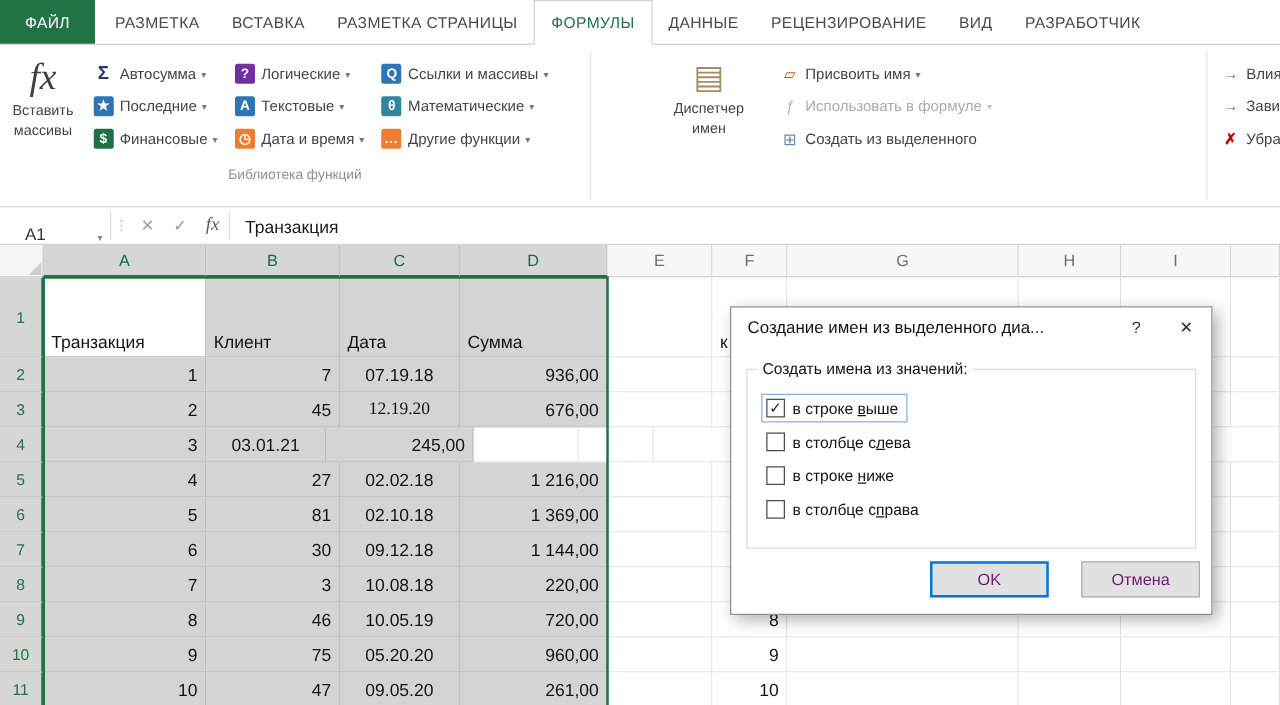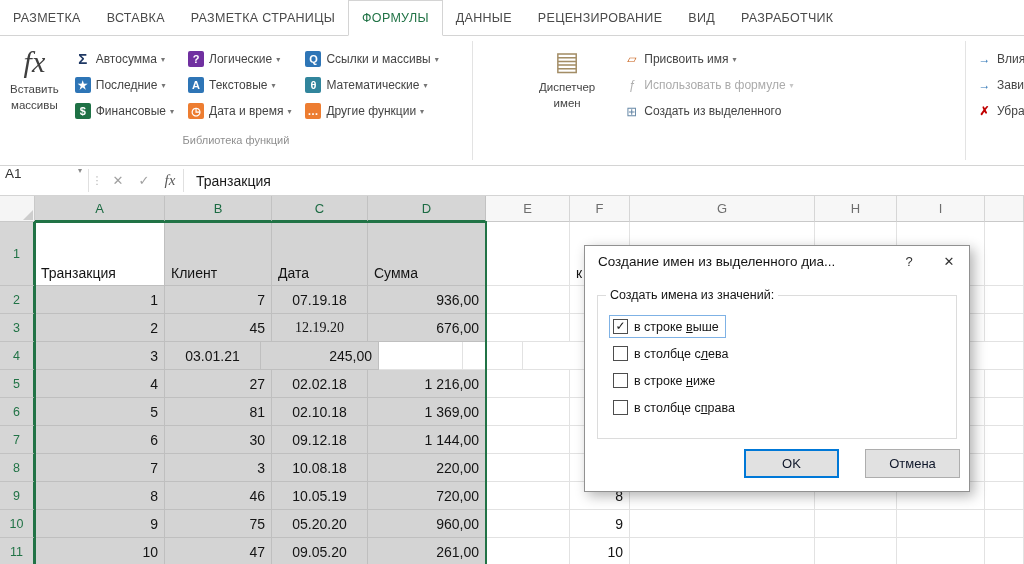--- a/index.html
+++ b/index.html
@@ -45,21 +45,21 @@
 .ic2{flex:none;width:17px;margin-right:4px;text-align:center;font-size:12px}
 .ic2.tag{color:#c55a11}
 .ic2.grayic{color:#b0b0b0;font-style:italic}
 .ic2.gridic{color:#698aa8;font-size:13px}
 .ic2.blue{color:#2e75b6;font-weight:bold}
 .ic2.red{color:#c00000;font-weight:bold}
 .audit{width:360px}
 
 
 .formula-bar{position:absolute;top:166px;left:0;width:100%;height:30px;background:#fff;border-bottom:1px solid #d4d4d4;display:flex;align-items:stretch}
-.name-box{width:88px;display:flex;align-items:flex-start;padding-left:5px;font-size:13.5px;color:#333}
+.name-box{width:88px;display:flex;align-items:flex-end;padding-left:20px;font-size:13.5px;color:#333}
 .nb-caret{margin-left:auto;margin-right:6px;font-size:8px;color:#8a8a8a}
 .fb-sep{width:1px;background:#e0e0e0;margin:3px 0}
 .fb-dots{width:16px;display:flex;align-items:center;justify-content:center;color:#b5b5b5;font-size:11px}
 .fb-btn{width:26px;display:flex;align-items:center;justify-content:center;font-size:13px;color:#a0a0a0}
 .fb-fx span{font-family:"Liberation Serif",serif;font-style:italic;color:#595959;font-size:15px}
 .fb-text{flex:1;display:flex;align-items:center;padding-left:12px;font-size:14px;color:#1a1a1a}
 
 
 .sheet{position:absolute;top:196px;left:0;width:100%;height:368px;background:#fff;overflow:hidden}
 .col-headers{display:flex;height:26px}
@@ -83,27 +83,28 @@
 .dlg-title{flex:1;display:flex;align-items:center;padding-left:13px;font-size:13.5px;color:#141414;white-space:nowrap;overflow:hidden}
 .dlg-btn{width:40px;display:flex;align-items:center;justify-content:center;font-size:13px;color:#333;cursor:default}
 .groupbox{position:absolute;left:12px;right:12px;top:49px;bottom:52px;border:1px solid #dcdcdc;padding:20px 0 0 12px}
 .gb-label{position:absolute;top:-8px;left:8px;background:#fff;padding:0 4px;font-size:12.5px;color:#141414}
 .cb-row{display:flex;align-items:center;width:max-content;padding:3px 6px 3px 3px;margin-bottom:6px}
 .cb-row.focus{outline:1px solid #7fb2e5}
 .cb{flex:none;width:15px;height:15px;border:1px solid #4d4d4d;background:#fff;margin-right:6px;font-size:12px;line-height:13px;text-align:center;color:#1a1a1a}
 .cb-label{font-size:12.5px;color:#141414}
 .u{text-decoration:underline}
 .dlg-buttons{position:absolute;right:9px;bottom:13px;display:flex;gap:26px}
-.btn{width:95px;height:29px;display:flex;align-items:center;justify-content:center;font-size:13px;color:#0f172a;background:#e1e1e1;border:1px solid #adadad;cursor:default}
+.btn{width:95px;height:29px;display:flex;align-items:center;justify-content:center;font-size:13px;color:#701a75;background:#e1e1e1;border:1px solid #adadad;cursor:default}
 .btn.default{border:2px solid #0078d7}
 </style>
 </head>
 <body>
 
 <div class="tab-bar">
+  <div class="tab file">ФАЙЛ</div>
   <div class="tab">РАЗМЕТКА</div>
   <div class="tab">ВСТАВКА</div>
   <div class="tab">РАЗМЕТКА СТРАНИЦЫ</div>
   <div class="tab active">ФОРМУЛЫ</div>
   <div class="tab">ДАННЫЕ</div>
   <div class="tab">РЕЦЕНЗИРОВАНИЕ</div>
   <div class="tab">ВИД</div>
   <div class="tab">РАЗРАБОТЧИК</div>
 </div>
 

